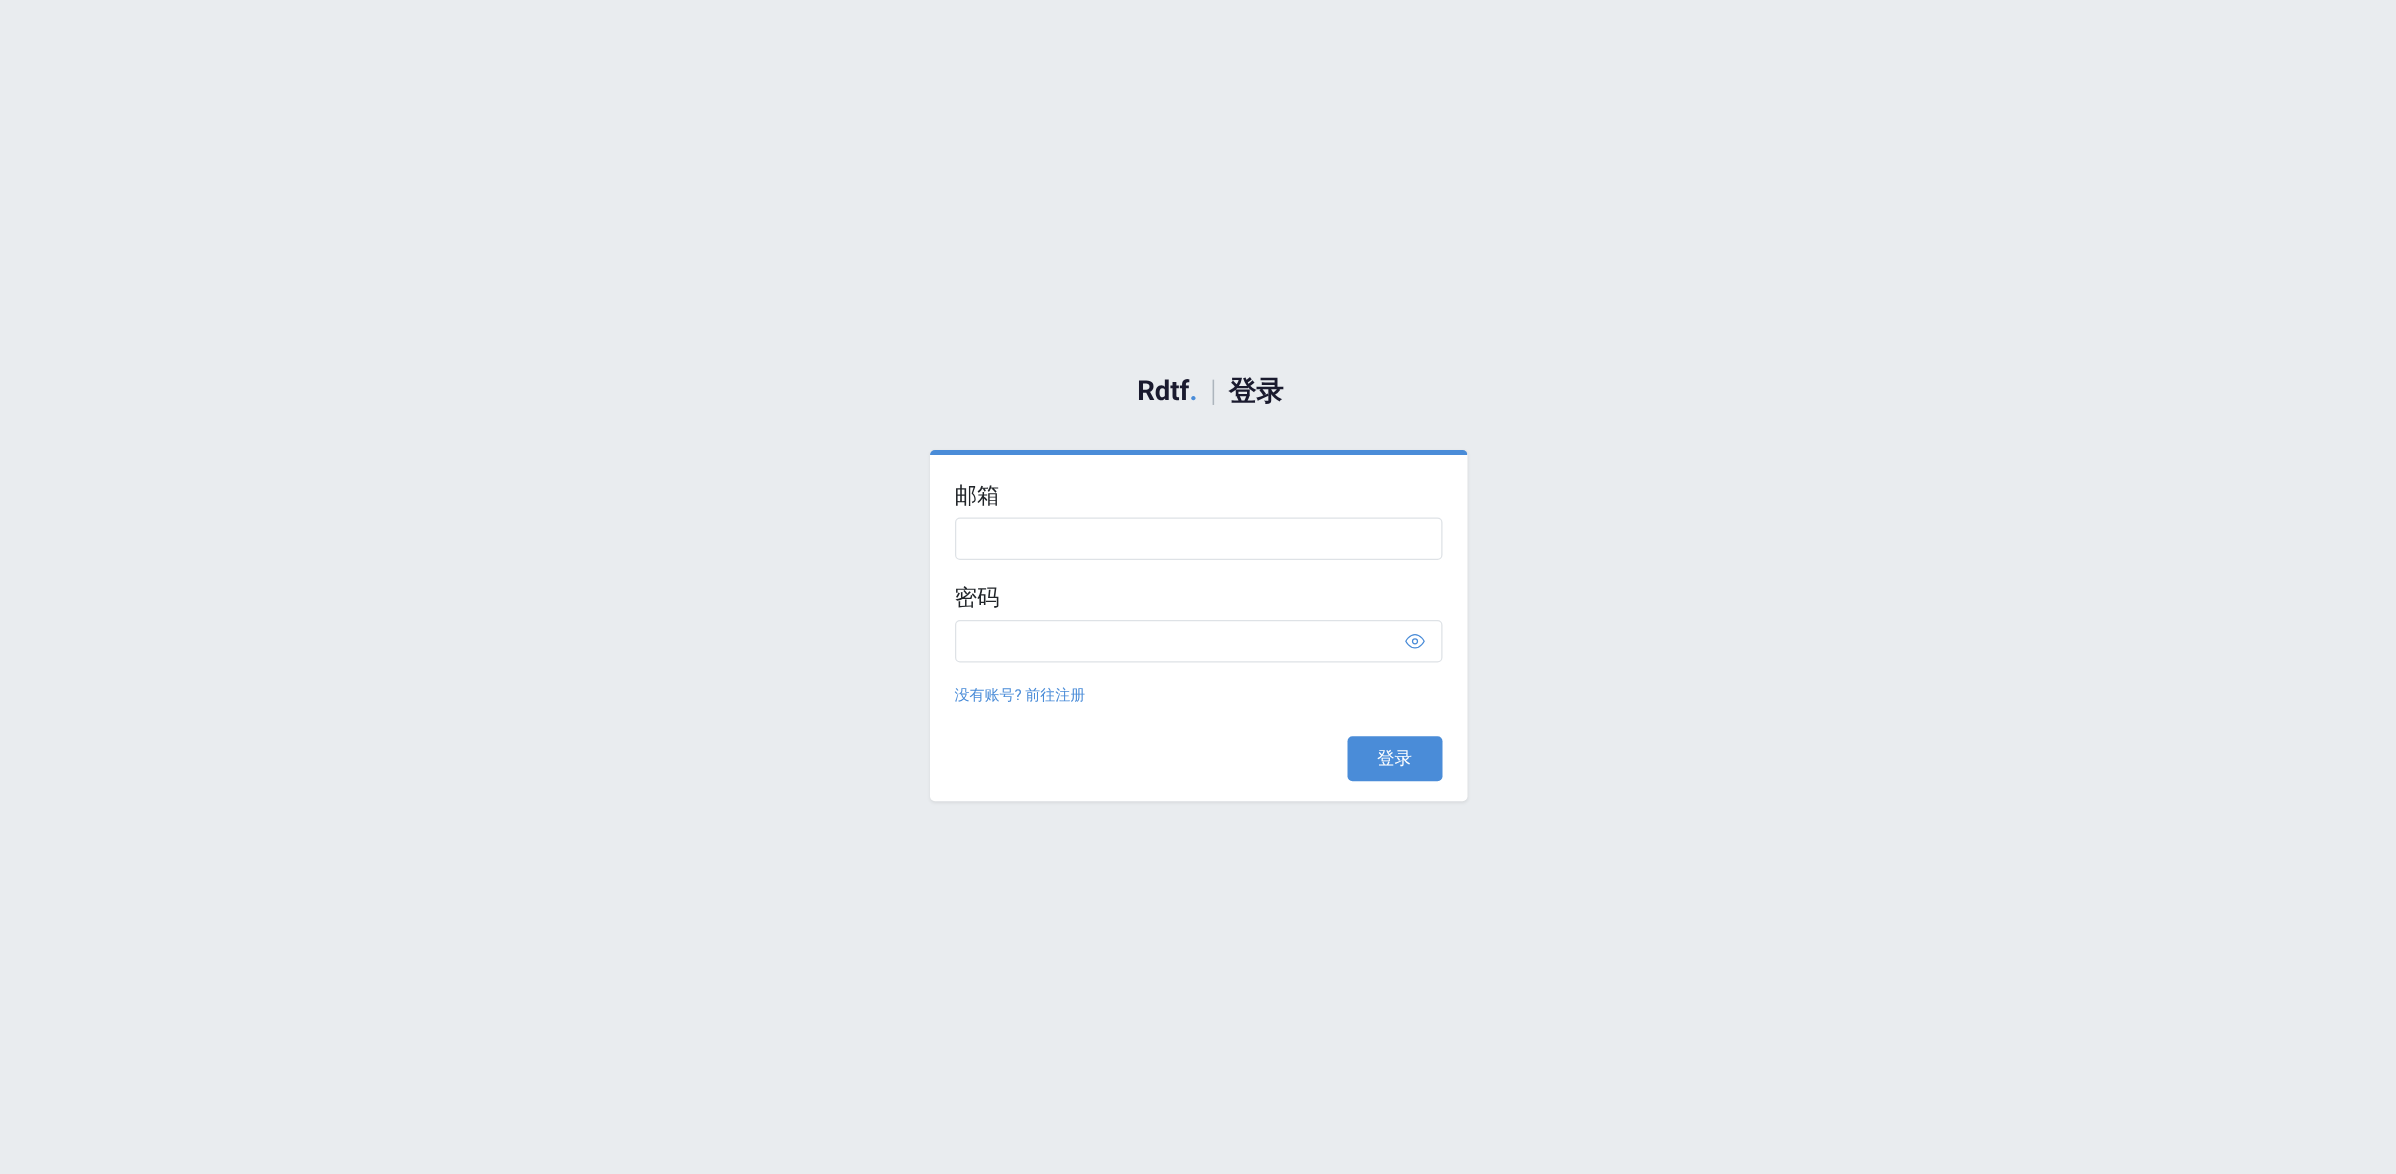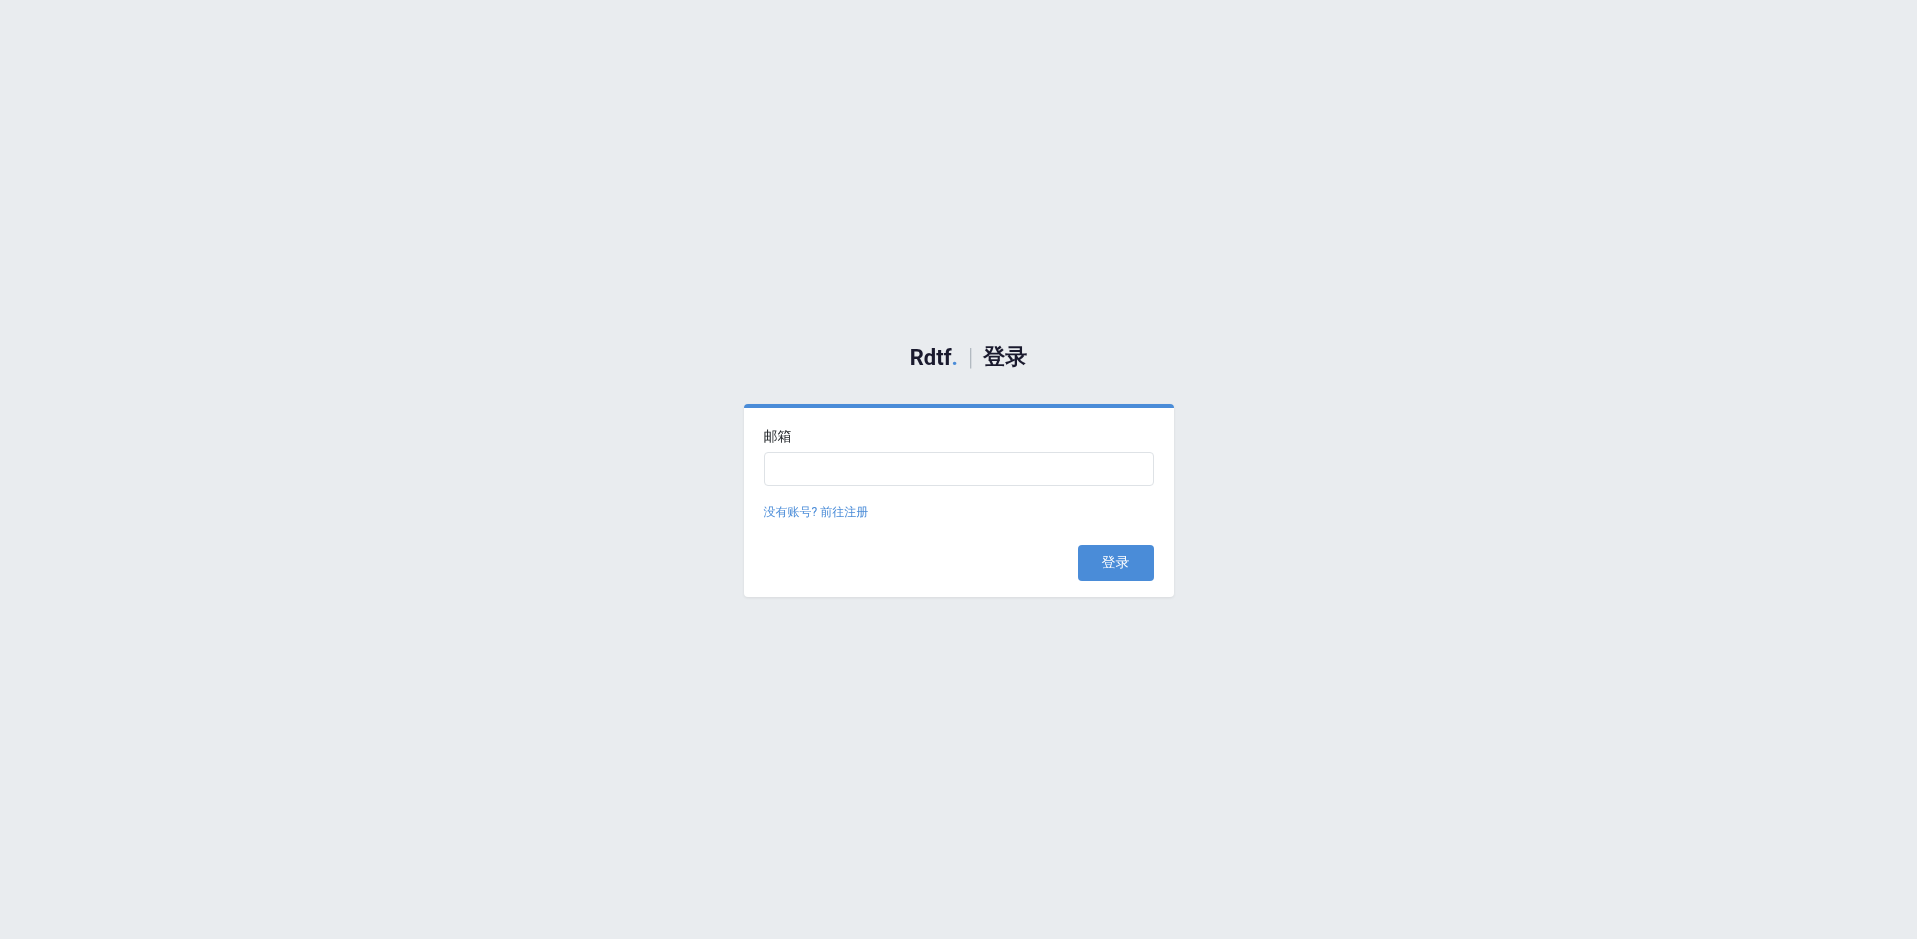--- a/index.html
+++ b/index.html
@@ -63,21 +63,21 @@
       box-shadow: 0 1px 3px rgba(0, 0, 0, 0.08);
       padding: 20px 20px 16px 20px;
     }
     
     .form-group {
       margin-bottom: 18px;
     }
     
     .form-label {
       display: block;
-      font-size: 14px;
+      font-size: 18px;
       color: #212529;
       margin-bottom: 6px;
       font-weight: 400;
     }
     
     .form-input {
       width: 100%;
       padding: 8px 12px;
       font-size: 14px;
       border: 1px solid #dee2e6;
@@ -151,20 +151,32 @@
       <span class="page-name">登录</span>
     </h1>
   </div>
 
   <div class="card">
     <div class="form-group">
       <label class="form-label">邮箱</label>
       <input type="text" class="form-input" value="" style="">
     </div>
 
+    <div class="form-group">
+      <label class="form-label">密码</label>
+      <div class="password-wrapper">
+        <input type="password" class="form-input" value="" style="">
+        <button class="eye-icon-button">
+          <svg viewBox="0 0 24 24">
+            <path d="M1 12s4-8 11-8 11 8 11 8-4 8-11 8-11-8-11-8z"></path>
+            <circle cx="12" cy="12" r="3"></circle>
+          </svg>
+        </button>
+      </div>
+    </div>
 
     <a class="register-link">没有账号? 前往注册</a>
 
     <div class="button-row">
       <button class="login-button">登录</button>
     </div>
   </div>
 </div>
 
 </body></html>

